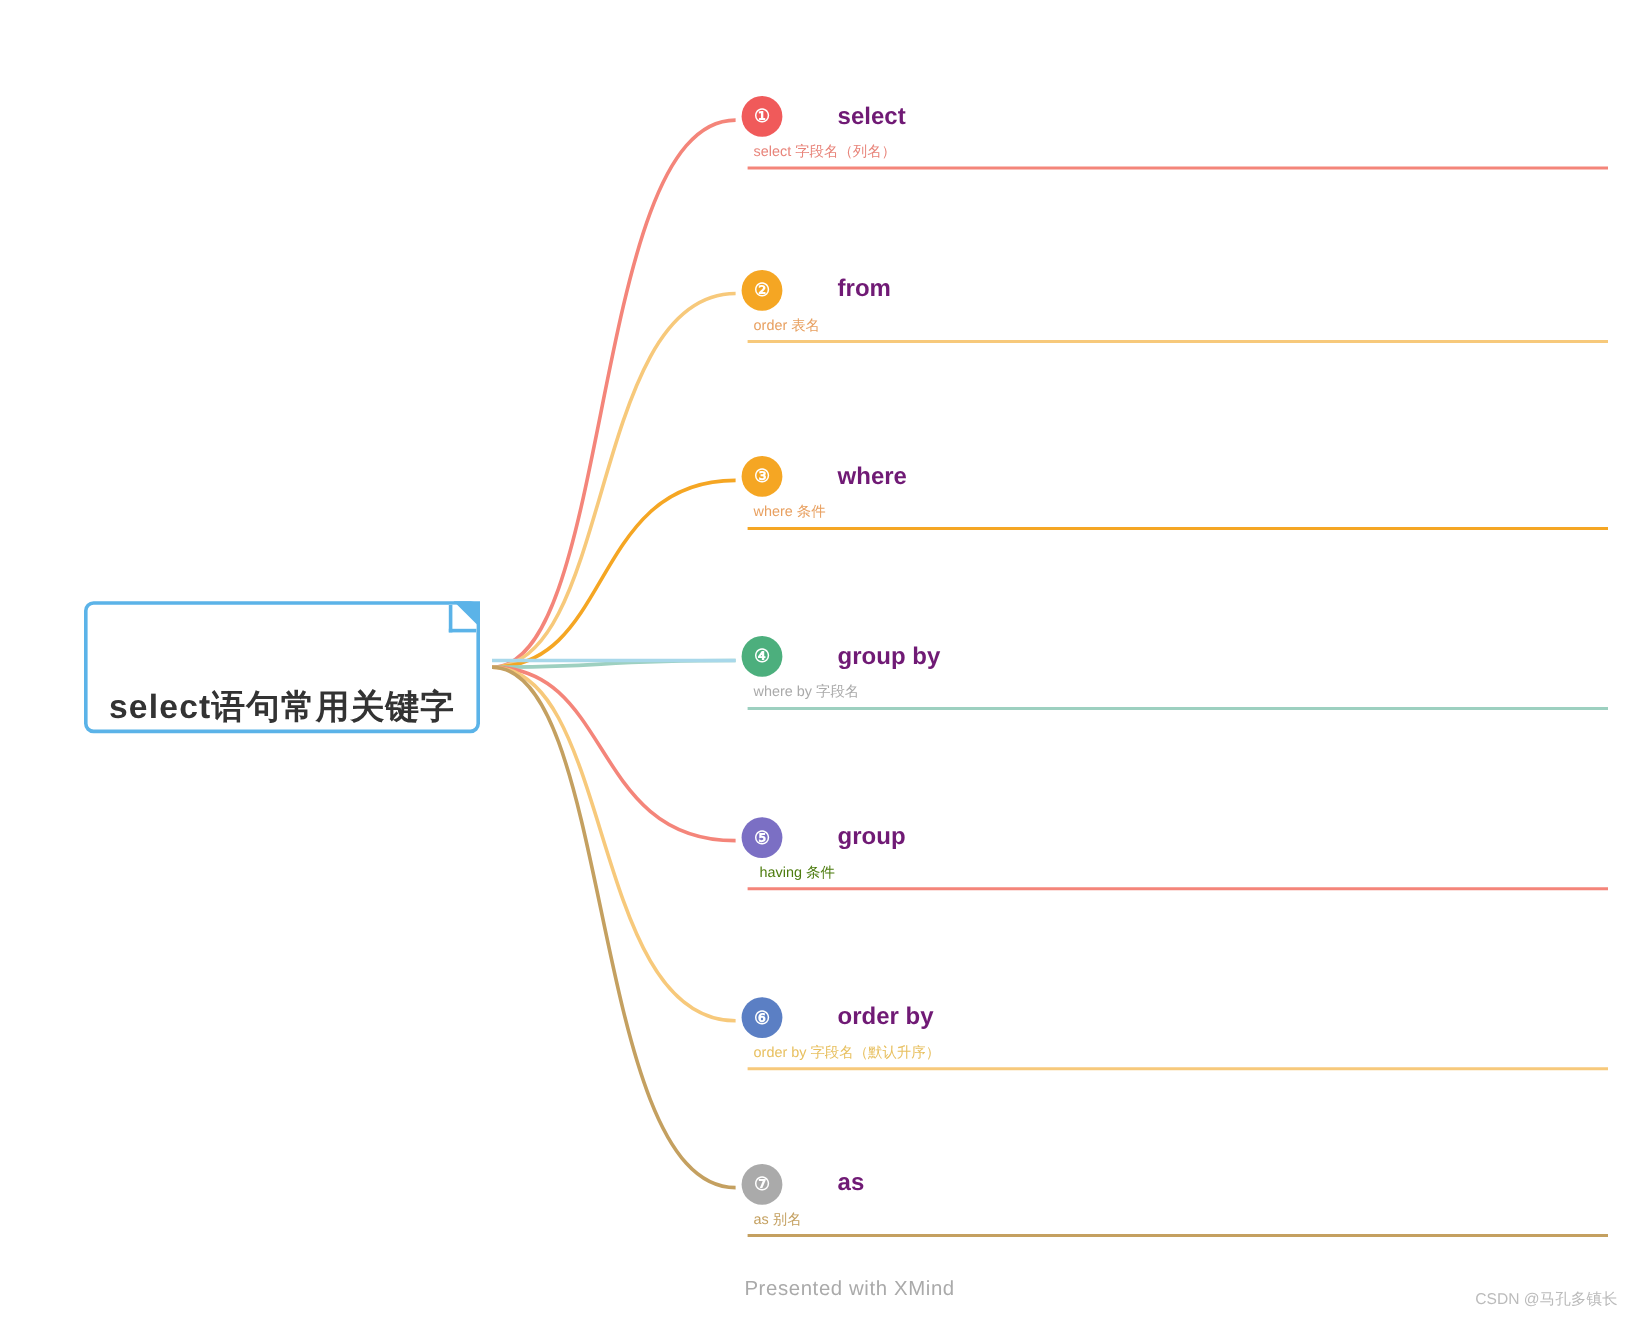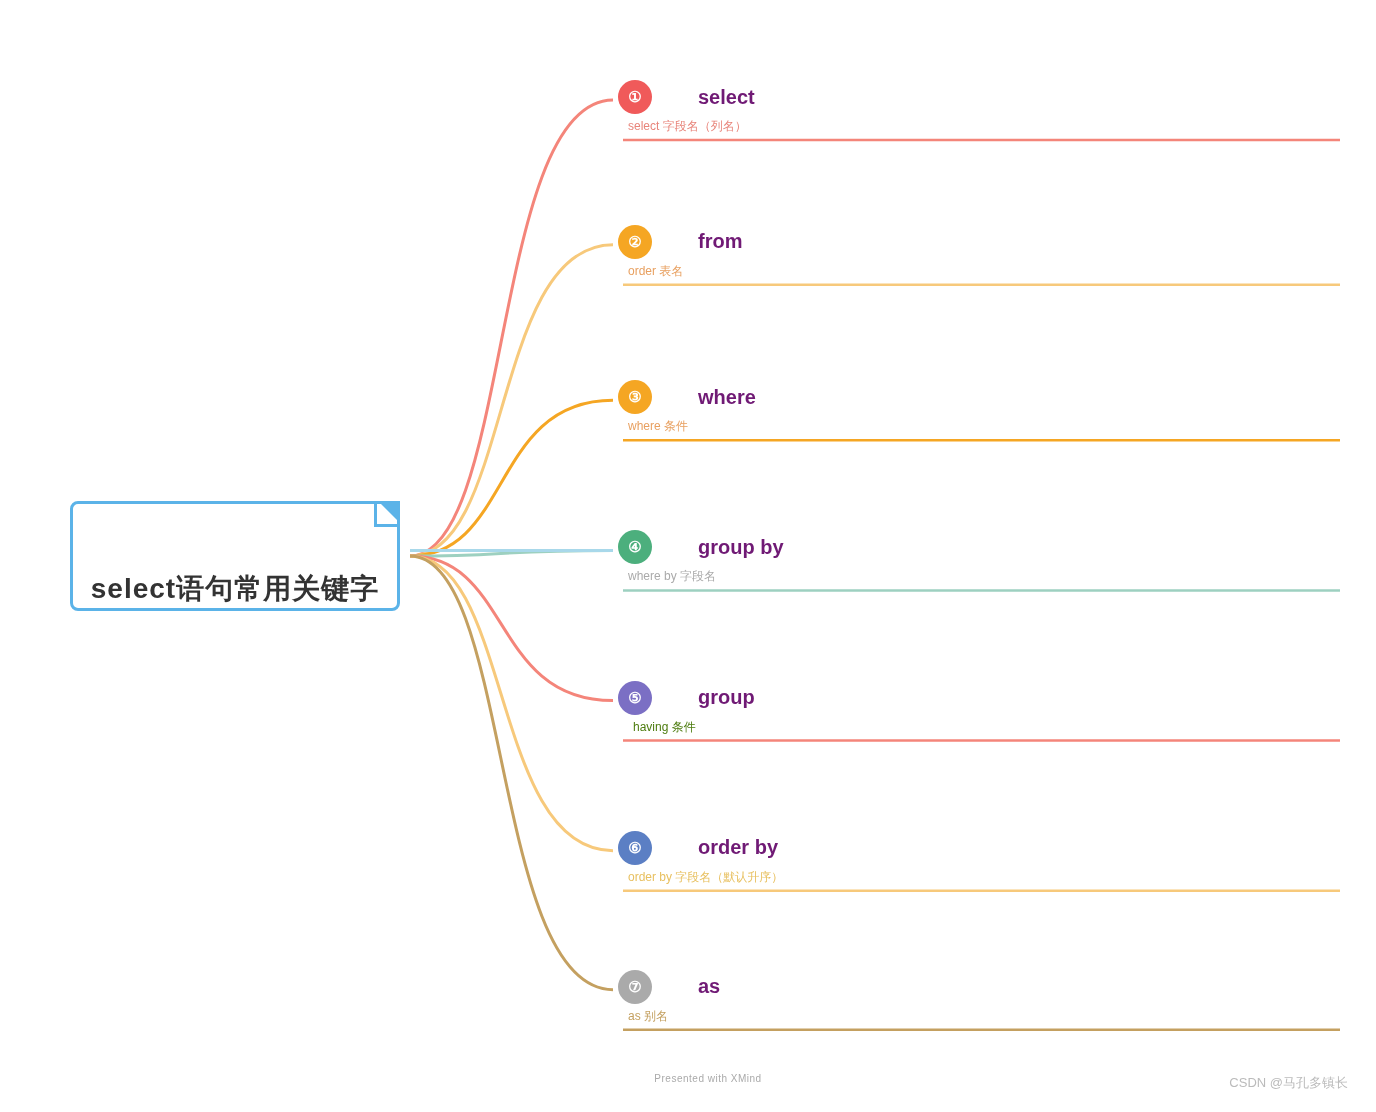--- a/index.html
+++ b/index.html
@@ -109,21 +109,21 @@
       font-size: 12px;
       color: #888;
     }
 
     
     .footer-xmind {
       position: absolute;
       bottom: 28px;
       left: 50%;
       transform: translateX(-50%);
-      font-size: 10px;
+      font-size: 17px;
       color: #aaa;
       letter-spacing: 0.5px;
       padding-left: 40px;
     }
 
     .footer-csdn {
       position: absolute;
       bottom: 20px;
       right: 28px;
       font-size: 13px;

